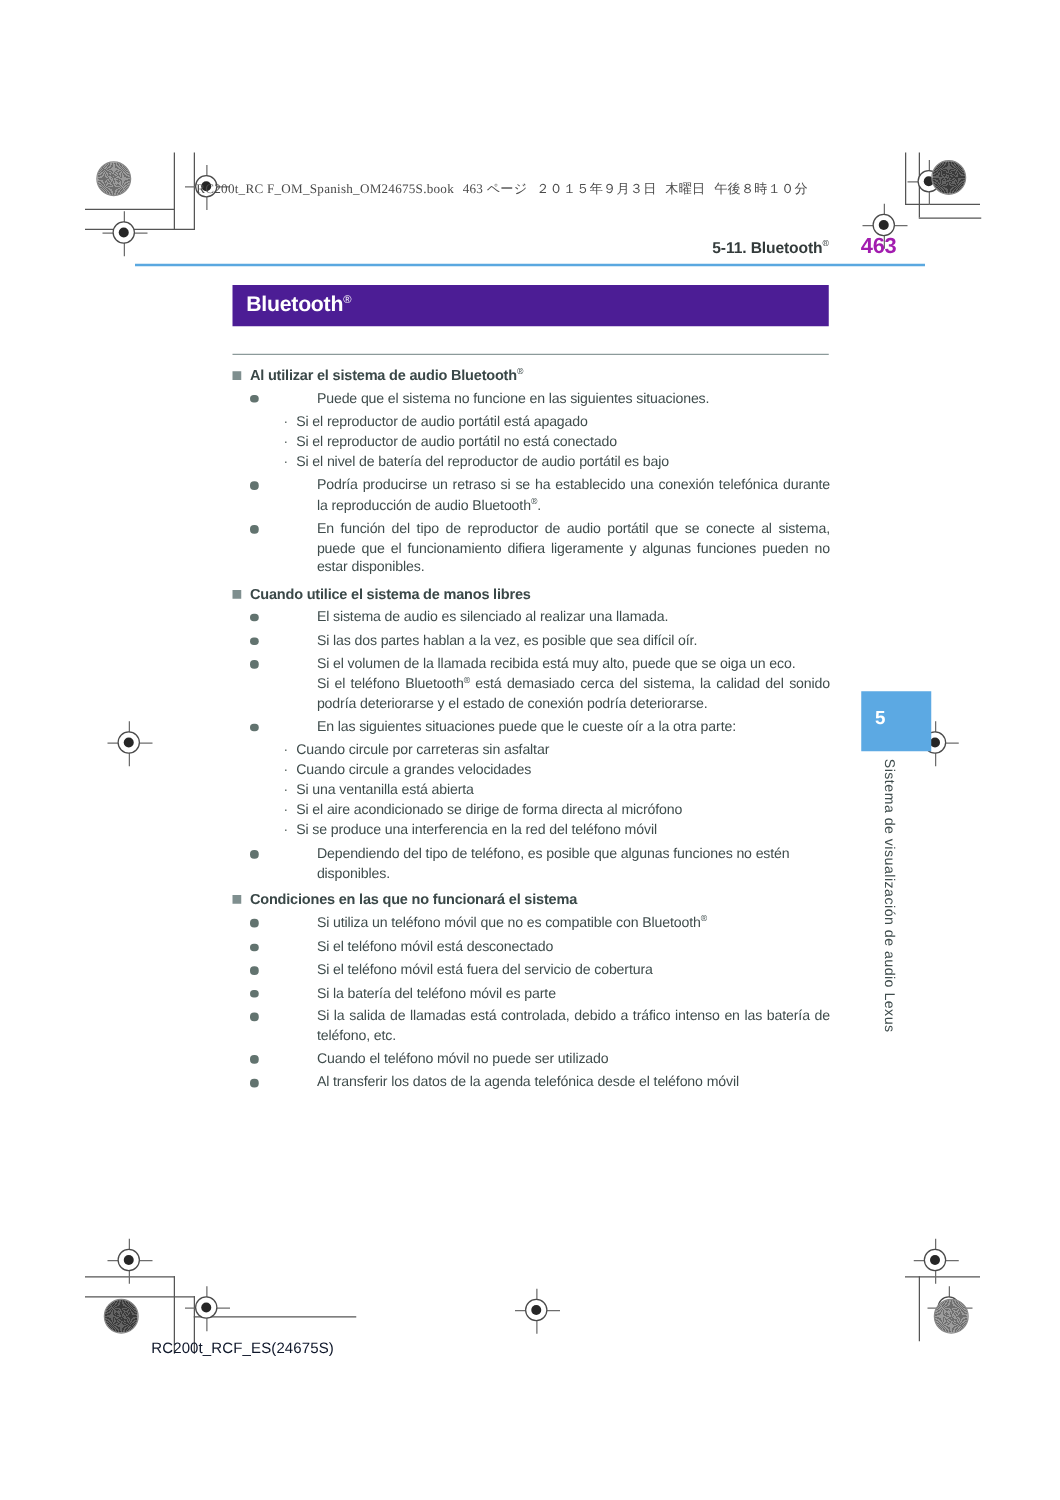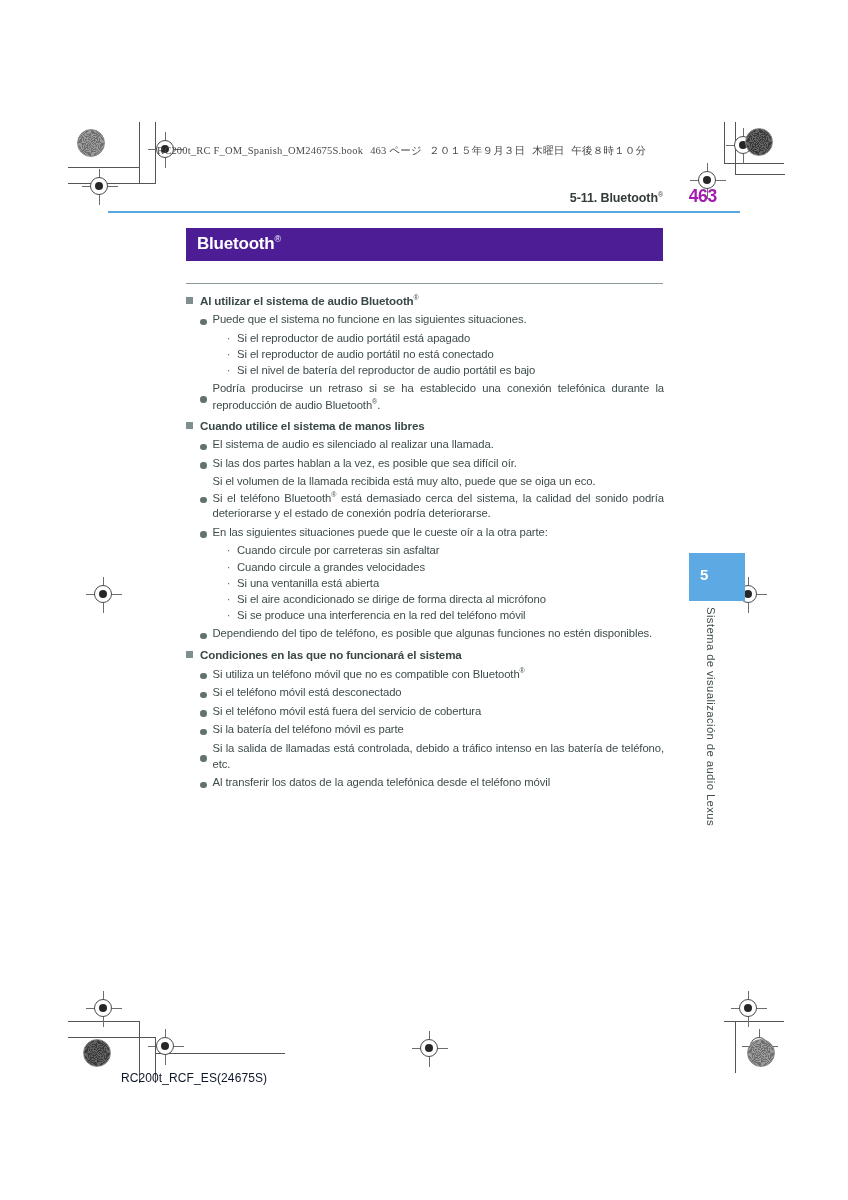--- a/index.html
+++ b/index.html
@@ -137,23 +137,24 @@
   .h-sq .marker {
     flex: 0 0 auto;
     width: 7px; height: 7px;
     background: #7f8f8f;
     margin: 4px 7px 0 0;
   }
   .h-sq sup { font-size: 7px; vertical-align: super; font-weight: normal; }
 
   .lvl1 {
     display: flex;
-    align-items: center;
+    align-items: flex-start;
     margin: 3px 0 3px 14px;
     letter-spacing: -0.1px;
+    gap: 41px;
   }
   .lvl1 .marker {
     flex: 0 0 auto;
     width: 6.5px; height: 6.5px;
     border-radius: 50%;
     background: #62736f;
     margin: 4px 6px 0 0;
   }
   .lvl1 .txt { flex: 1 1 auto; }
   .lvl1 sup { font-size: 7px; vertical-align: super; }
@@ -343,20 +344,24 @@
   <div class="lvl2">
     <span class="marker">·</span>
     <span class="txt">Si el nivel de batería del reproductor de audio portátil es bajo</span>
   </div>
 
   <div class="lvl1">
     <span class="marker"></span>
     <span class="txt justify"><span>Podría producirse un retraso si se ha establecido una conexión telefónica durante la reproducción de audio Bluetooth</span><sup>®</sup><span>.</span></span>
   </div>
 
+  <div class="lvl1">
+    <span class="marker"></span>
+    <span class="txt justify">En función del tipo de reproductor de audio portátil que se conecte al sistema, puede que el funcionamiento difiera ligeramente y algunas funciones pueden no estar disponibles.</span>
+  </div>
 
   <div class="h-sq">
     <span class="marker"></span>
     <span>Cuando utilice el sistema de manos libres</span>
   </div>
 
   <div class="lvl1">
     <span class="marker"></span>
     <span class="txt">El sistema de audio es silenciado al realizar una llamada.</span>
   </div>
@@ -420,20 +425,24 @@
   <div class="lvl1">
     <span class="marker"></span>
     <span class="txt">Si la batería del teléfono móvil es parte</span>
   </div>
   <div class="lvl1">
     <span class="marker"></span>
     <span class="txt justify">Si la salida de llamadas está controlada, debido a tráfico intenso en las batería de teléfono, etc.</span>
   </div>
   <div class="lvl1">
     <span class="marker"></span>
+    <span class="txt">Cuando el teléfono móvil no puede ser utilizado</span>
+  </div>
+  <div class="lvl1">
+    <span class="marker"></span>
     <span class="txt">Al transferir los datos de la agenda telefónica desde el teléfono móvil</span>
   </div>
 
 </div>
 
 <div class="side-tab">
   <div class="num">5</div>
 </div>
 <div class="side-label">Sistema de visualización de audio Lexus</div>
 

